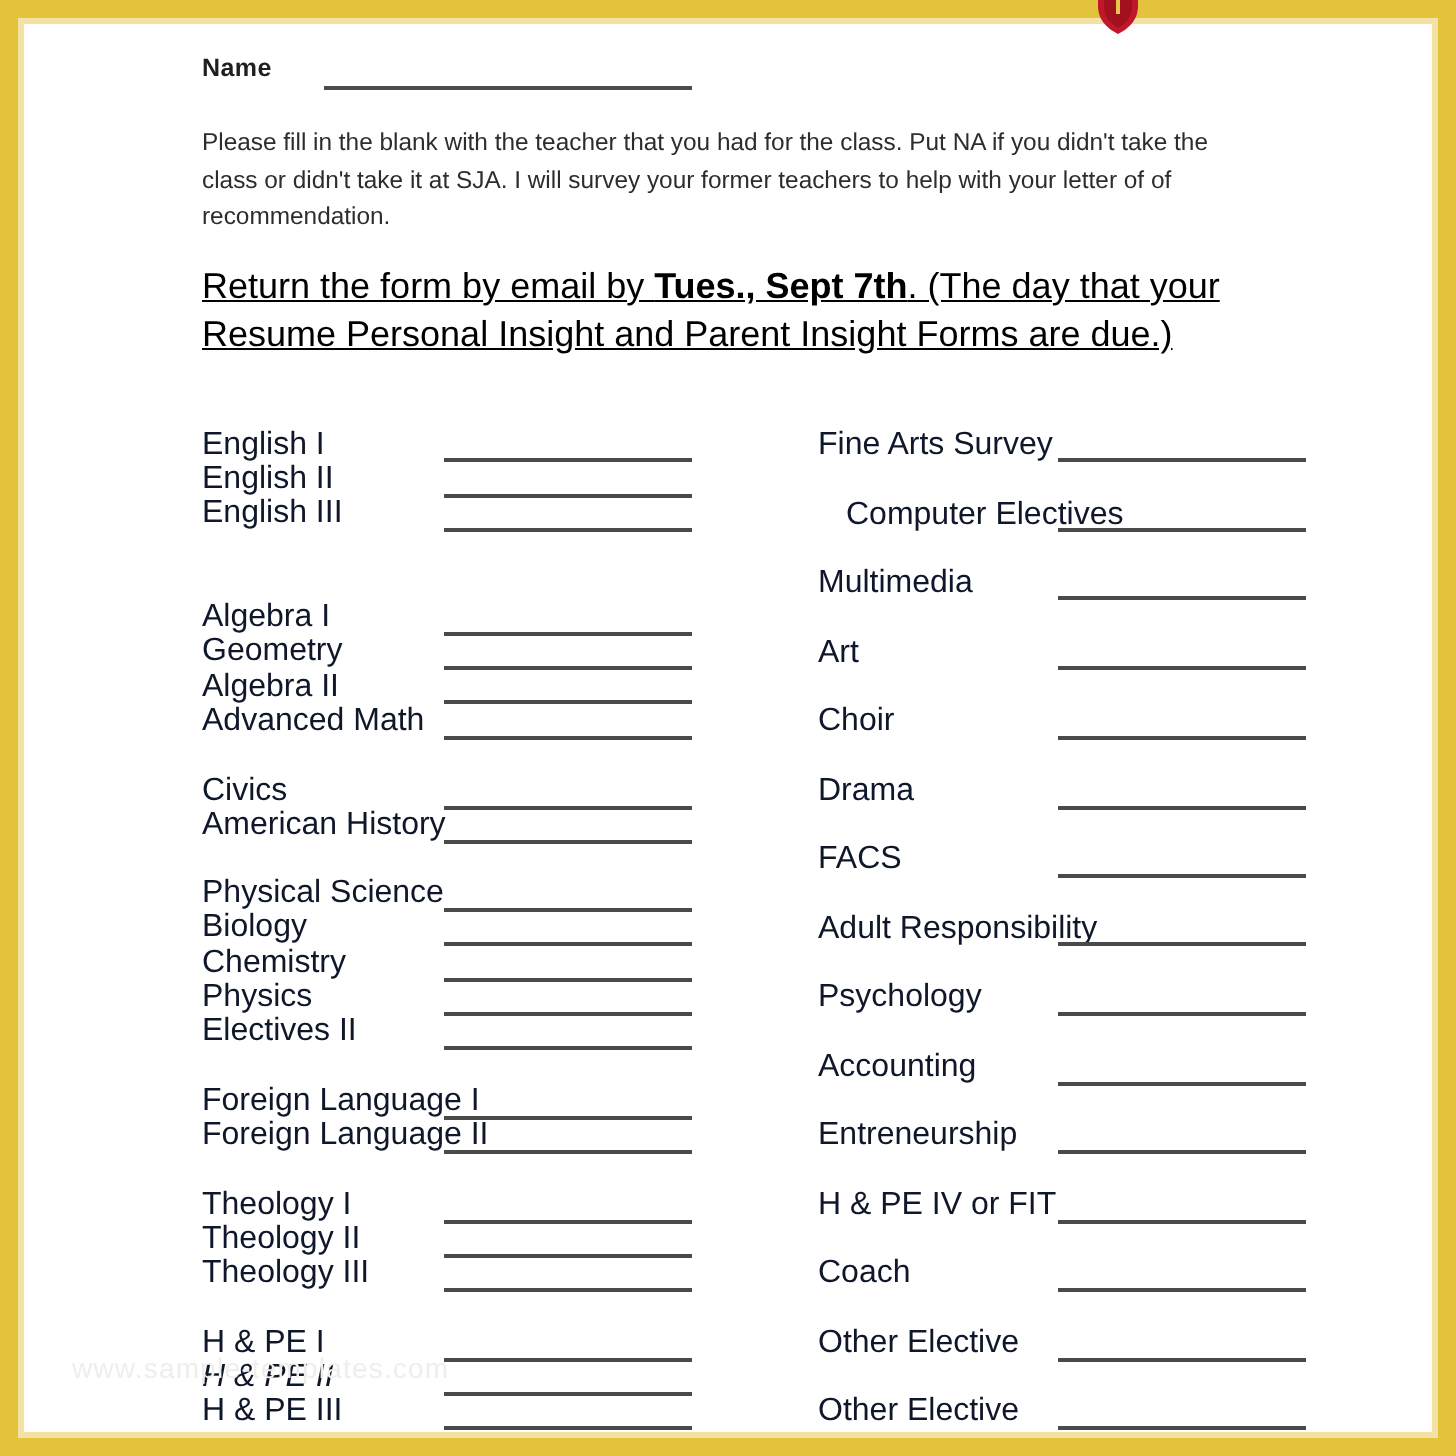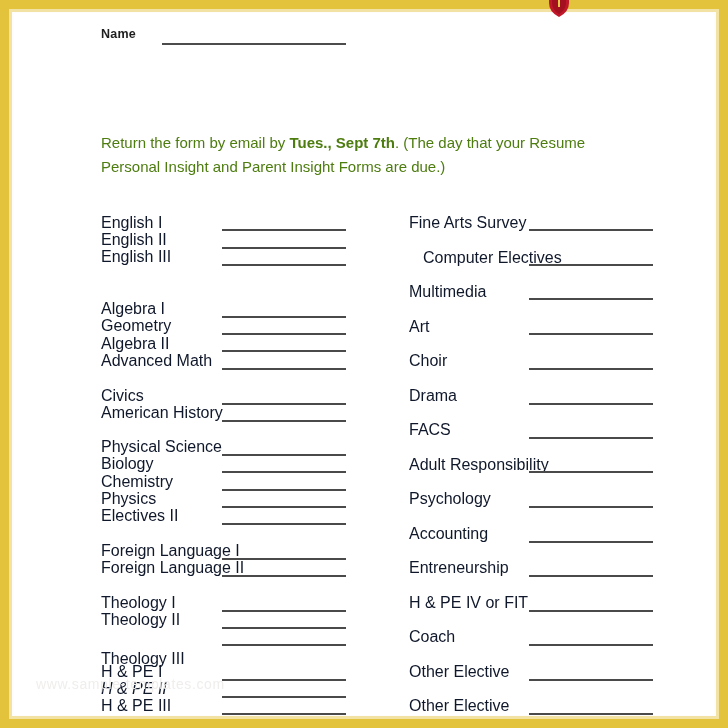--- a/index.html
+++ b/index.html
@@ -74,23 +74,24 @@
     left: 101px; top: 62px;
     width: 515px;
     font-size: 12.2px;
     line-height: 18.5px;
     color: #2d2d2d;
   }
   .notice {
     position: absolute;
     left: 101px; top: 131px;
     width: 520px;
-    font-size: 15px;
+    font-size: 18px;
     line-height: 24px;
-    color: #4d7c0f;
+    color: #000000;
+    text-decoration: underline;
   }
   .notice b { font-weight: bold; }
 
   
   .col { position: absolute; top: 0; left: 0; }
 
   .item-label {
     position: absolute;
     font-size: 16px;
     line-height: 14px;
@@ -133,20 +134,21 @@
 
   <svg class="crest" viewBox="0 0 26 26">
     <path d="M3 0 H23 V10 Q23 19 13 24 Q3 19 3 10 Z" fill="#c0182a"></path>
     <path d="M6 1 H20 V10 Q20 17 13 21 Q6 17 6 10 Z" fill="#a3101f"></path>
     <path d="M10 5 h6 v2 h-2 v7 h-2 v-7 h-2 z" fill="#e8c84a"></path>
   </svg>
 
   <div class="name-label">Name</div>
   <div class="name-rule"></div>
 
+  <div class="intro">Please fill in the blank with the teacher that you had for the class.  Put NA if you didn't take the class or didn't take it at SJA.   I will survey your former teachers to help with your letter of of recommendation.</div>
 
   <div class="notice">
     <span>Return the form by email by </span><b>Tues., Sept 7th</b><span>.  (The day that your Resume Personal Insight and Parent Insight Forms are due.)</span>
   </div>
 
   <div class="col" id="left-col">
       <div class="item-label" style="left: 101px; top: 216px;">English I</div>
       <div class="item-label" style="left: 101px; top: 233px;">English II</div>
       <div class="item-label" style="left: 101px; top: 250px;">English III</div>
       <div class="item-label" style="left: 101px; top: 302px;">Algebra I</div>
@@ -157,21 +159,21 @@
       <div class="item-label" style="left: 101px; top: 406px;">American History</div>
       <div class="item-label" style="left: 101px; top: 440px;">Physical Science</div>
       <div class="item-label" style="left: 101px; top: 457px;">Biology</div>
       <div class="item-label" style="left: 101px; top: 475px;">Chemistry</div>
       <div class="item-label" style="left: 101px; top: 492px;">Physics</div>
       <div class="item-label" style="left: 101px; top: 509px;">Electives II</div>
       <div class="item-label" style="left: 101px; top: 544px;">Foreign Language I</div>
       <div class="item-label" style="left: 101px; top: 561px;">Foreign Language II</div>
       <div class="item-label" style="left: 101px; top: 596px;">Theology I</div>
       <div class="item-label" style="left: 101px; top: 613px;">Theology II</div>
-      <div class="item-label" style="left: 101px; top: 630px; margin-top: 22px;">Theology III</div>
+      <div class="item-label" style="left: 101px; top: 630px;">Theology III</div>
       <div class="item-label" style="left: 101px; top: 665px;">H &amp; PE I</div>
       <div class="item-label" style="left: 101px; top: 682px; font-style: italic;">H &amp; PE II</div>
       <div class="item-label" style="left: 101px; top: 699px;">H &amp; PE III</div>
       <div class="blank-rule" style="left: 222px; top: 229px; width: 124px;"></div>
       <div class="blank-rule" style="left: 222px; top: 247px; width: 124px;"></div>
       <div class="blank-rule" style="left: 222px; top: 264px; width: 124px;"></div>
       <div class="blank-rule" style="left: 222px; top: 316px; width: 124px;"></div>
       <div class="blank-rule" style="left: 222px; top: 333px; width: 124px;"></div>
       <div class="blank-rule" style="left: 222px; top: 350px; width: 124px;"></div>
       <div class="blank-rule" style="left: 222px; top: 368px; width: 124px;"></div>

